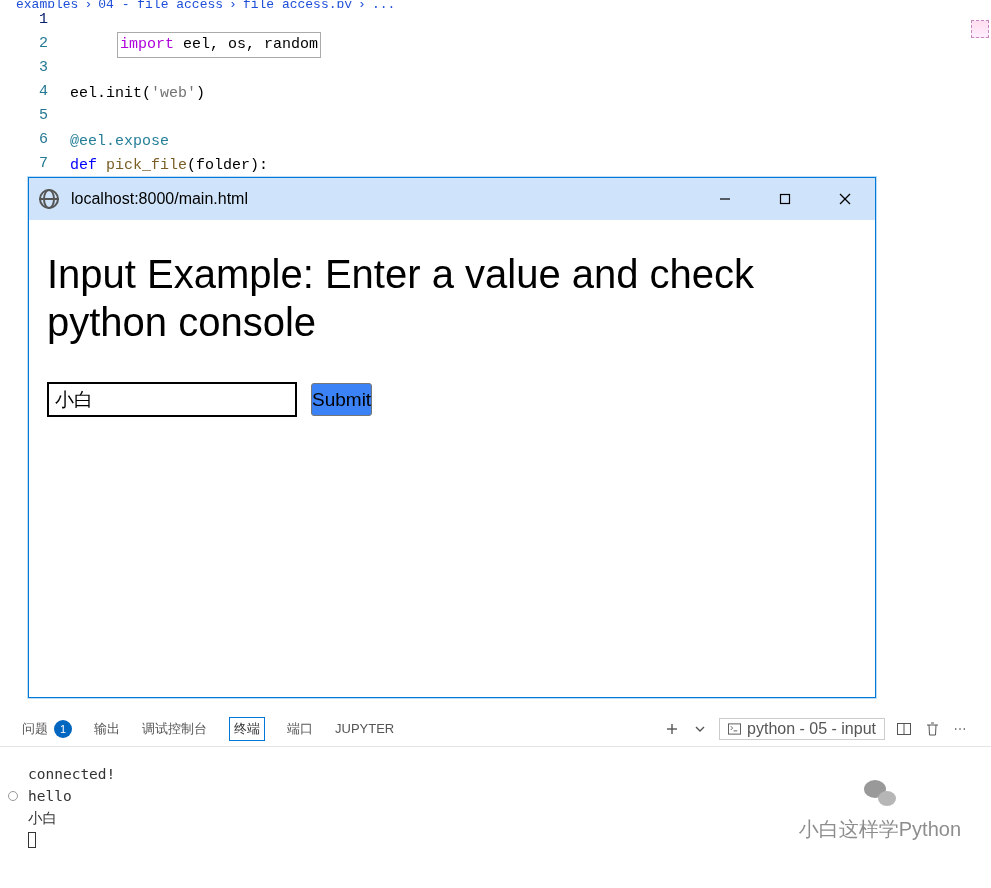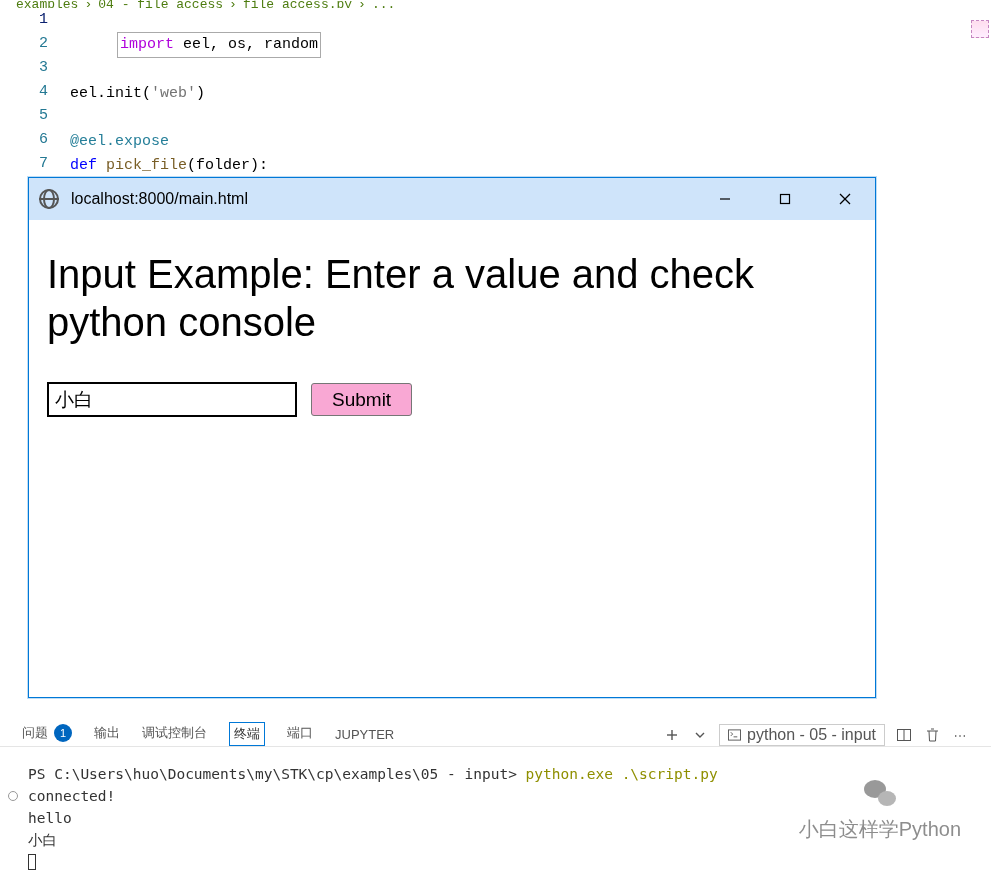--- a/index.html
+++ b/index.html
@@ -8,21 +8,21 @@
       font-size: 14px;
       background: #fff;
       width: 991px;
       height: 888px;
       overflow: hidden;
       position: relative;
     }
     .breadcrumb {
       padding: 0 16px;
       height: 8px;
-      color: #4d7c0f;
+      color: #1d4ed8;
       font-size: 13px;
       display: flex;
       align-items: center;
       gap: 6px;
       overflow: hidden;
     }
     .editor-area {
       display: flex;
       height: 170px;
       position: relative;
@@ -123,34 +123,34 @@
     .text-input {
       width: 250px;
       height: 35px;
       border: 2px solid #000;
       padding: 2px 6px;
       font-size: 19px;
       font-family: 'Microsoft YaHei', sans-serif;
     }
     .submit-btn {
       height: 33px;
-      padding: 2px 20px;
+      padding: 2px 0;
       font-size: 19px;
-      background: #f9a8d4;
+      background: #3b82f6;
       border: 1px solid #767676;
       border-radius: 3px;
       font-family: Arial, sans-serif;
     }
     .panel-tabs {
       position: absolute;
       top: 711px;
       left: 0; right: 0;
       height: 36px;
       display: flex;
-      align-items: flex-end;
+      align-items: center;
       padding: 0 22px;
       border-bottom: 1px solid #e5e5e5;
       font-family: 'Microsoft YaHei', 'Segoe UI', sans-serif;
       font-size: 13px;
       color: #555;
       gap: 22px;
     }
     .tab-item { display: flex; align-items: center; gap: 6px; padding: 4px 0; }
     .tab-item.active { border: 1px solid #0078d7; padding: 2px 4px; color: #333; }
     .badge {
@@ -352,21 +352,20 @@
           <path d="M3 3 L3.5 13 L9.5 13 L10 3" fill="none" stroke="#555"></path>
           <line x1="5" y1="1" x2="8" y2="1" stroke="#555"></line>
         </svg>
     </span>
     <span class="icon-btn">⋯</span>
   </div>
 </div>
 
 <div class="terminal">
   <span class="term-circle"></span>
-  <div><span>PS C:\Users\huo\Documents\my\STK\cp\examples\05 - input&gt; </span><span class="term-yellow">python.exe .\script.py</span></div>
   <div>connected!</div>
   <div>hello</div>
   <div>小白</div>
   <div><span class="cursor-box"></span></div>
 </div>
 
 <div class="watermark">
   <span class="wechat-icon">
     <span class="bub1"></span>
       <span class="bub2"></span>

